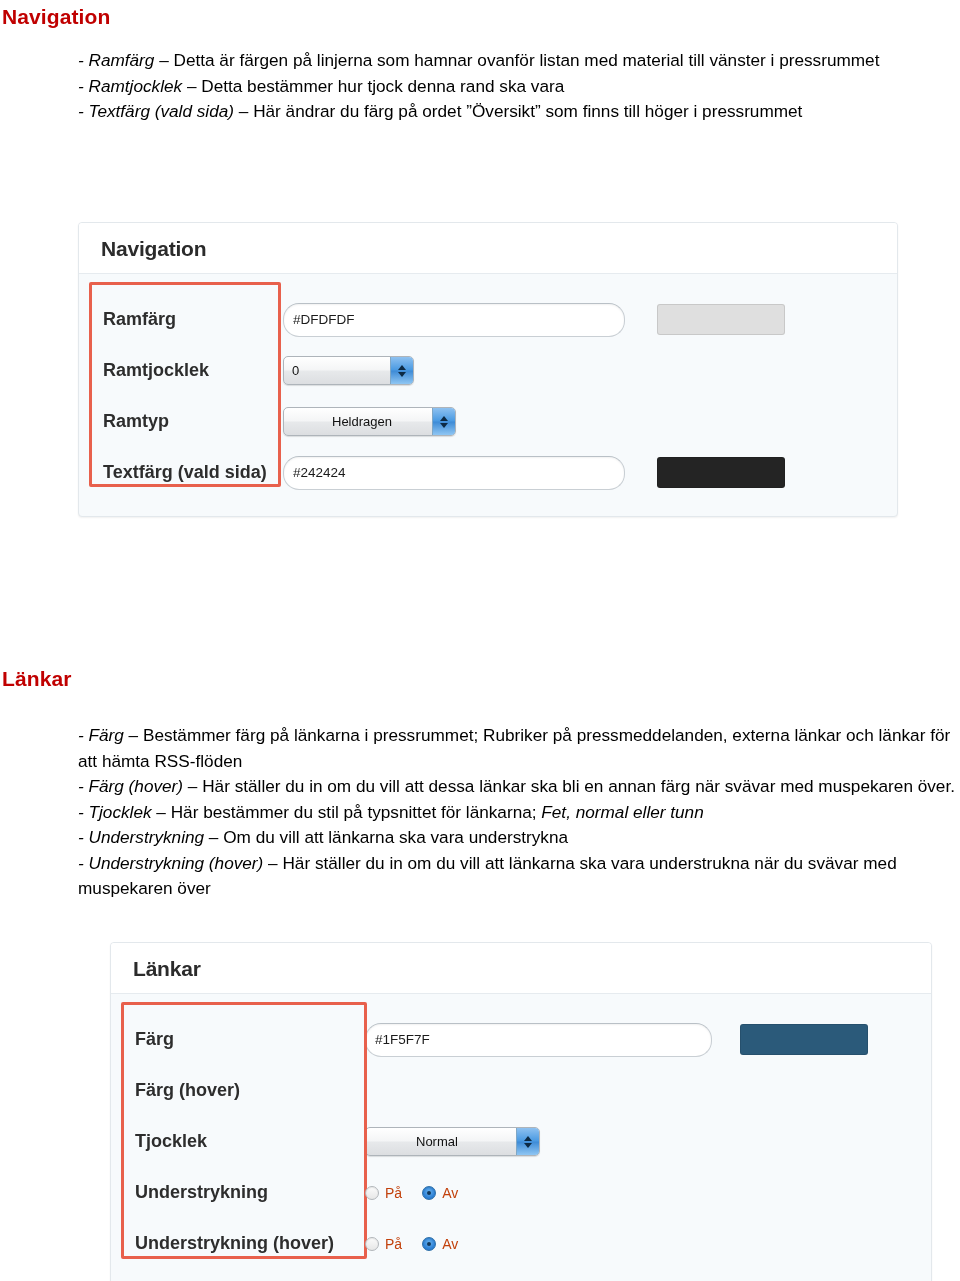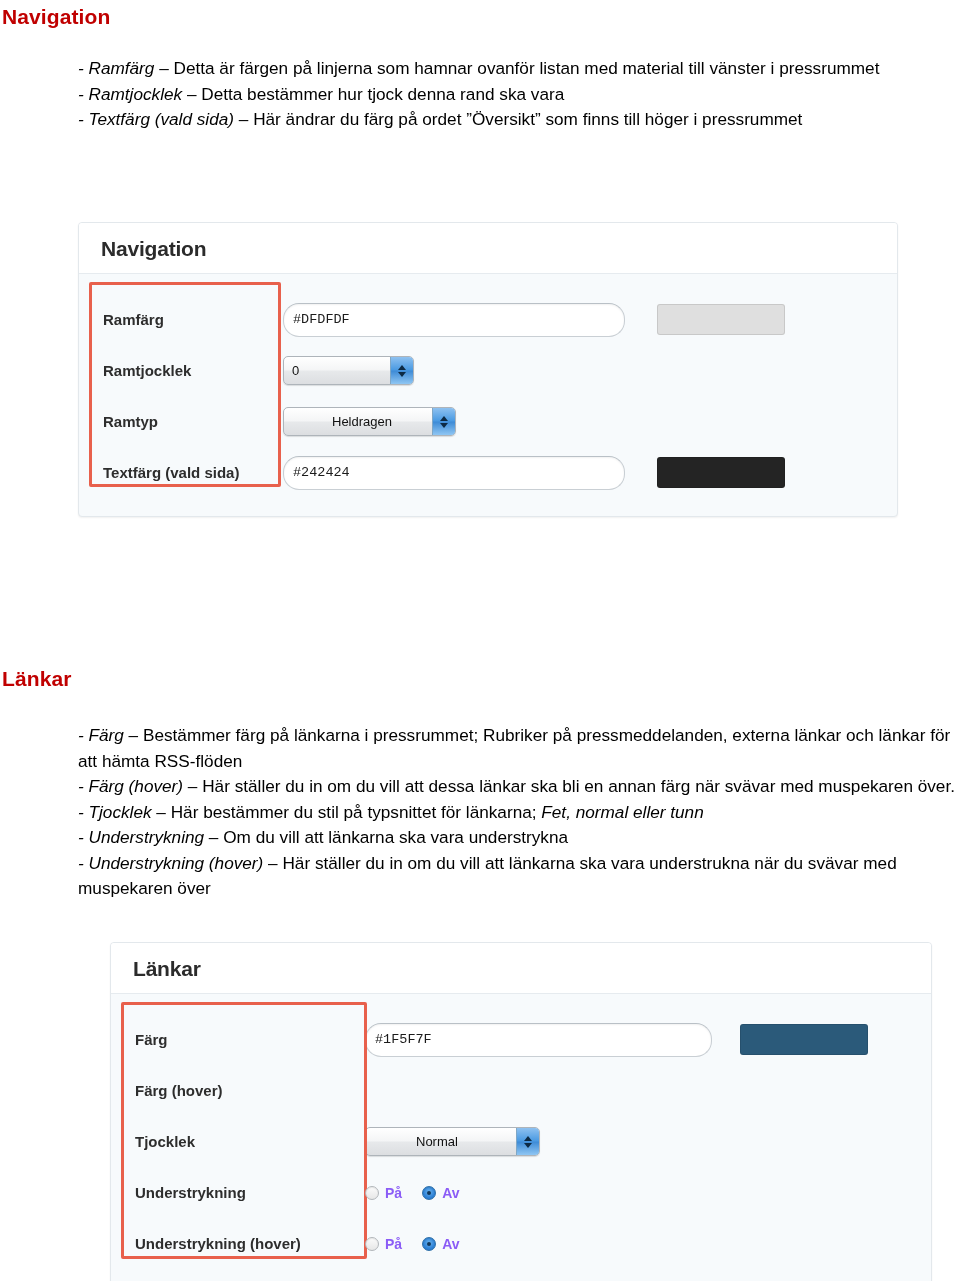--- a/index.html
+++ b/index.html
@@ -34,21 +34,21 @@
   
   .doc-body {
     position: absolute;
     left: 78px;
     width: 880px;
     font-size: 17.2px;
     line-height: 25.5px;
     color: #000000;
     text-align: left;
   }
-  #body-navigation { top: 56px; }
+  #body-navigation { top: 48px; }
   #body-lankar     { top: 723px; }
 
   .doc-body em {
     font-style: italic;
   }
   .doc-body .line { display: block; }
 
   
   .panel {
     position: absolute;
@@ -113,21 +113,21 @@
 
   .form-row {
     display: flex;
     align-items: center;
     box-sizing: border-box;
   }
   #panel-navigation .form-row { height: 51px; padding: 0 0 0 24px; }
   #panel-lankar     .form-row { height: 51px; padding: 0 0 0 24px; }
 
   .row-label {
-    font-size: 15px;
+    font-size: 18px;
     font-weight: bold;
     color: #2d2d2d;
     white-space: nowrap;
   }
   #panel-navigation .row-label { width: 180px; }
   #panel-lankar     .row-label { width: 230px; }
 
   .row-control {
     display: flex;
     align-items: center;
@@ -136,21 +136,21 @@
   
   .text-input {
     box-sizing: border-box;
     height: 34px;
     border: 1px solid #c9cfd4;
     border-top-color: #b9c0c6;
     border-radius: 16px;
     background: #ffffff;
     box-shadow: inset 0 1px 2px rgba(0,0,0,0.06);
     font-size: 13.5px;
-    font-family: Liberation Mono, monospace;
+    font-family: Liberation Sans, sans-serif;
     color: #1b1b1b;
     padding: 0 9px;
     line-height: 32px;
     outline: none;
   }
   #panel-navigation .text-input { width: 342px; }
   #panel-lankar     .text-input { width: 347px; }
 
   
   .swatch {
@@ -232,22 +232,22 @@
     content: "";
     position: absolute;
     left: 50%; top: 50%;
     width: 4px; height: 4px;
     margin-left: -2px; margin-top: -2px;
     border-radius: 50%;
     background: #12385c;
   }
   .radio-label {
     font-size: 14px;
-    color: #8b5cf6;
-    font-weight: bold;
+    color: #c2410c;
+    font-weight: normal;
   }
 
   .spacer-row { height: 20px; }
 </style>
 </head>
 <body>
 
 <div class="doc-heading" id="heading-navigation">Navigation</div>
 
 <div class="doc-body" id="body-navigation">

